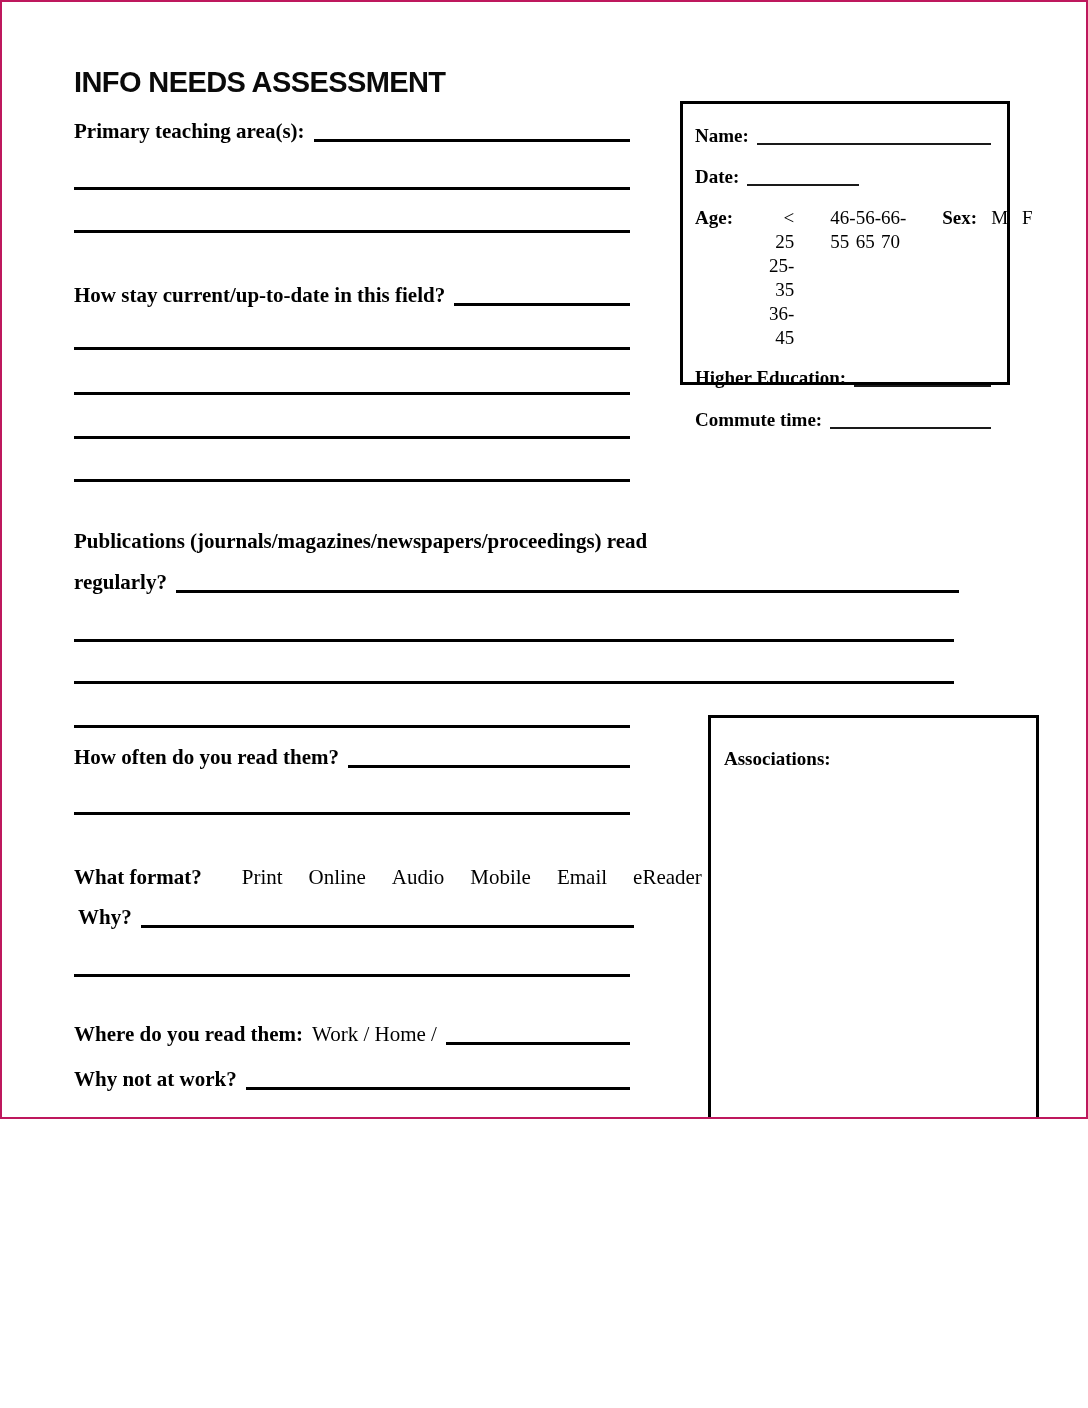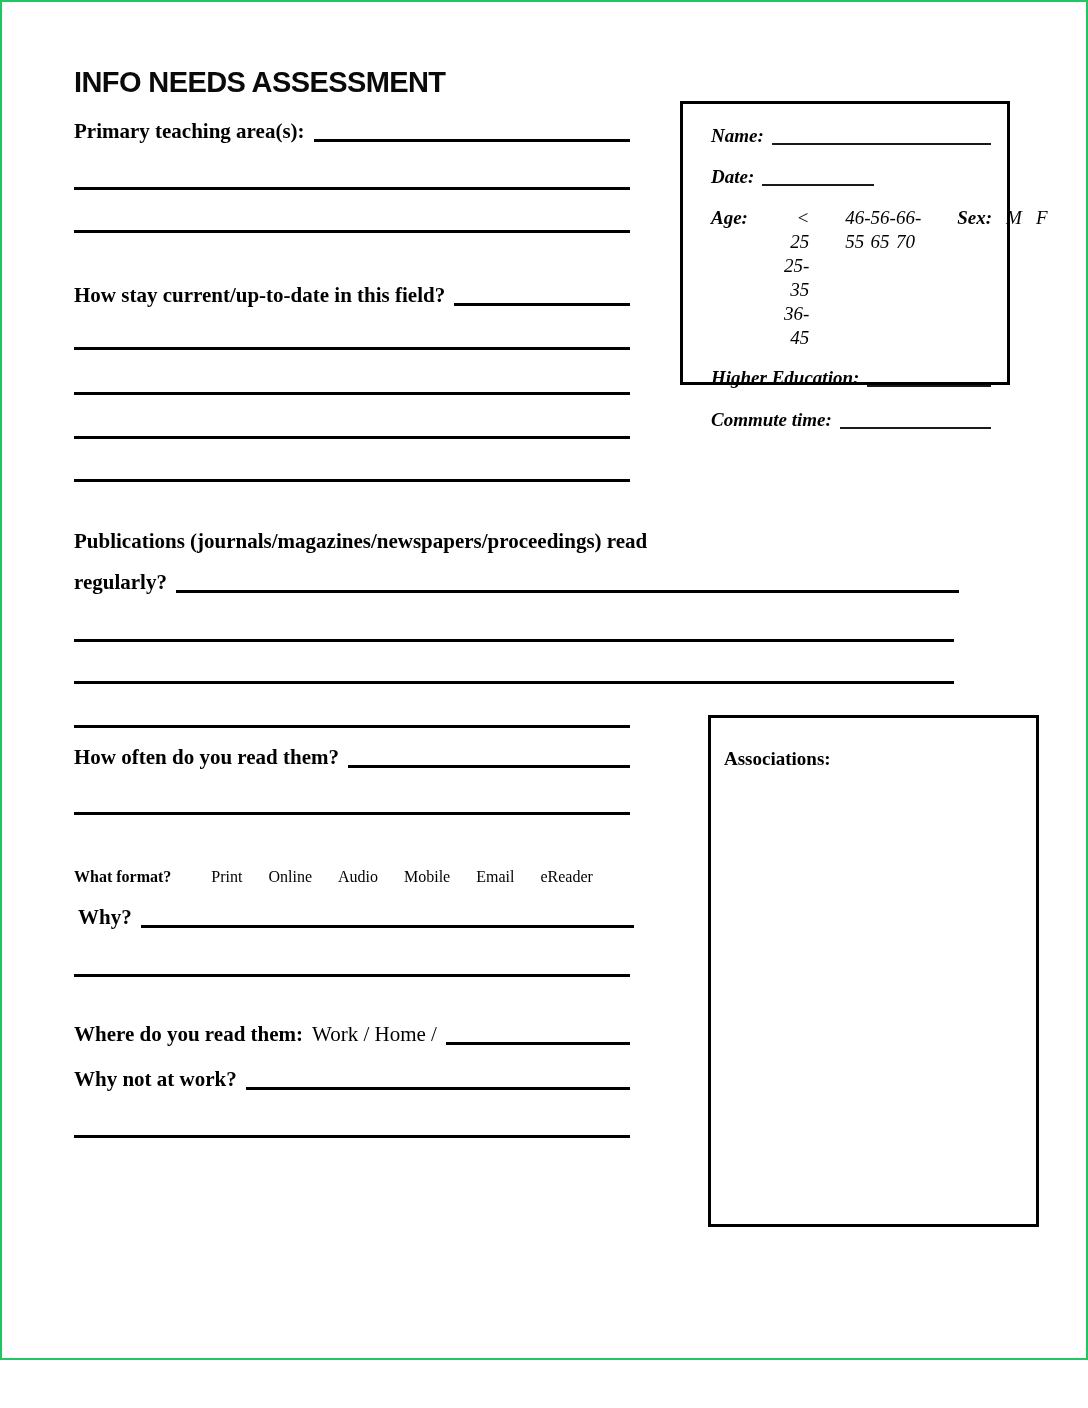--- a/index.html
+++ b/index.html
@@ -1,46 +1,46 @@
 <!DOCTYPE html>
 <html><head>
 <meta charset="utf-8">
 <style>
   * { margin:0; padding:0; box-sizing:border-box; }
   html,body { background:#fff; }
   .page {
-    position:relative; width:1088px; height:1360px; background:#ffffff;
+    position:relative; width:1088px; height:1119px; background:#ffffff;
     font-family:"Liberation Serif", serif; color:#000;
-    overflow:hidden; border:2px solid #22c55e;
+    overflow:hidden; border:2px solid #be185d;
   }
   .title {
     position:absolute; left:72px; top:64px;
     font-family:"Liberation Sans", sans-serif; font-weight:bold;
     font-size:29px; letter-spacing:-0.6px; color:#0a0a0a;
   }
   
   .frow {
     position:absolute; display:flex; align-items:flex-end;
     font-weight:bold; font-size:21px; line-height:26px; white-space:nowrap;
   }
   .frow .fill {
     flex:1 1 auto; border-bottom:3px solid #000; height:0;
     margin-left:9px; margin-bottom:2px; min-width:20px;
   }
   .plain { font-weight:normal; }
   .rule { position:absolute; border-top:3px solid #000; }
   
   .optrow { position:absolute; display:flex; align-items:center;
-    font-size:16px; line-height:26px; }
+    font-size:21px; line-height:26px; }
   .optrow .q { font-weight:bold; margin-right:14px; }
   .optrow .opt { font-weight:normal; margin-left:26px; }
   
   .box { position:absolute; border:3px solid #000; background:#fff; }
-  .infobox { left:678px; top:99px; width:330px; height:284px; padding:20px 16px 0 28px;
-    font-size:19px;font-style:italic; }
+  .infobox { left:678px; top:99px; width:330px; height:284px; padding:20px 16px 0 12px;
+    font-size:19px; }
   .ib-row { display:flex; align-items:flex-end; line-height:24px; white-space:nowrap; }
   .ib-row .ifill { flex:1 1 auto; border-bottom:2px solid #1a1a1a; height:0;
     margin-left:8px; margin-bottom:3px; }
   .b { font-weight:bold; }
   .mt { margin-top:17px; }
   .age-block { display:flex; align-items:flex-start; margin-top:17px; line-height:24px;gap:36px; }
   .age-label { width:64px; }
   .age-col1 { width:64px; display:flex; flex-direction:column;text-align:right; }
   .age-col2 { width:86px; display:flex; flex-direction:row; }
   .sex-group { margin-left:auto; display:flex; }

